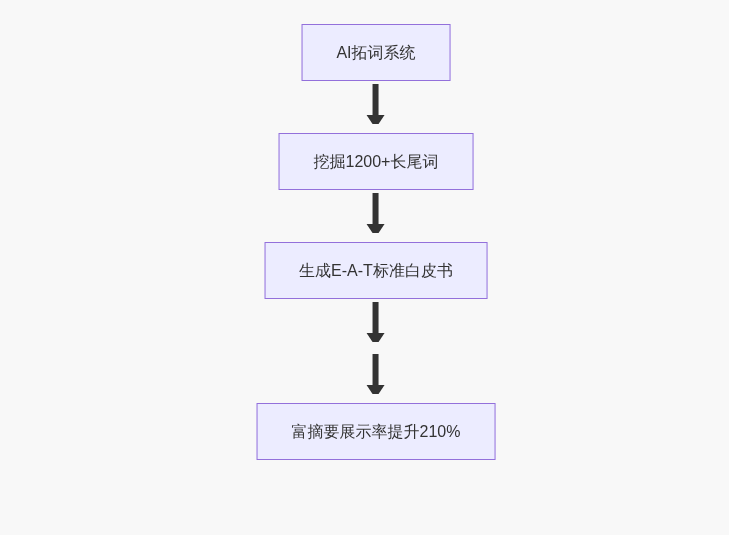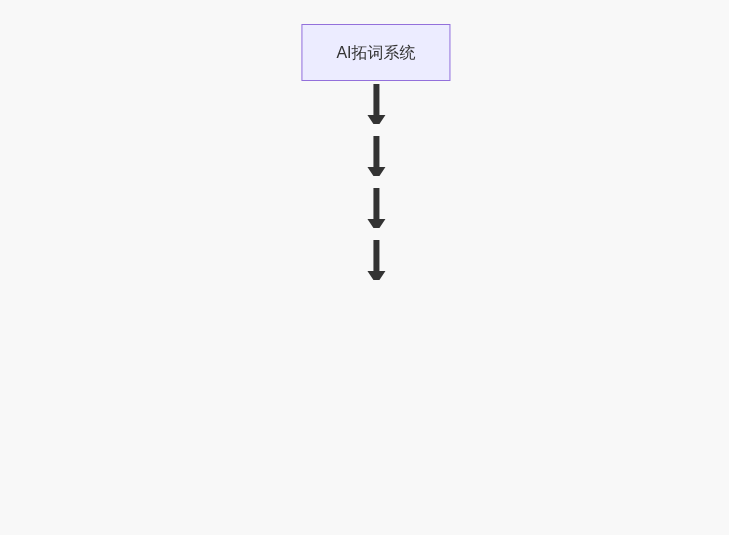--- a/index.html
+++ b/index.html
@@ -74,33 +74,42 @@
 
     <div class="node">
       <span class="node-label">AI拓词系统</span>
     </div>
 
     <div class="connector">
       <div class="line"></div>
       <div class="head"></div>
     </div>
 
+    <div class="node">
+      <span class="node-label">挖掘1200+长尾词</span>
+    </div>
+
+    <div class="connector">
+      <div class="line"></div>
+      <div class="head"></div>
+    </div>
+
+    <div class="node">
+      <span class="node-label">生成E-A-T标准白皮书</span>
+    </div>
 
     <div class="connector">
       <div class="line"></div>
       <div class="head"></div>
     </div>
 
 
     <div class="connector">
       <div class="line"></div>
       <div class="head"></div>
     </div>
 
-
-    <div class="connector">
-      <div class="line"></div>
-      <div class="head"></div>
+    <div class="node">
+      <span class="node-label">富摘要展示率提升210%</span>
     </div>
-
 
   </div>
 </div>
 
 </body></html>

